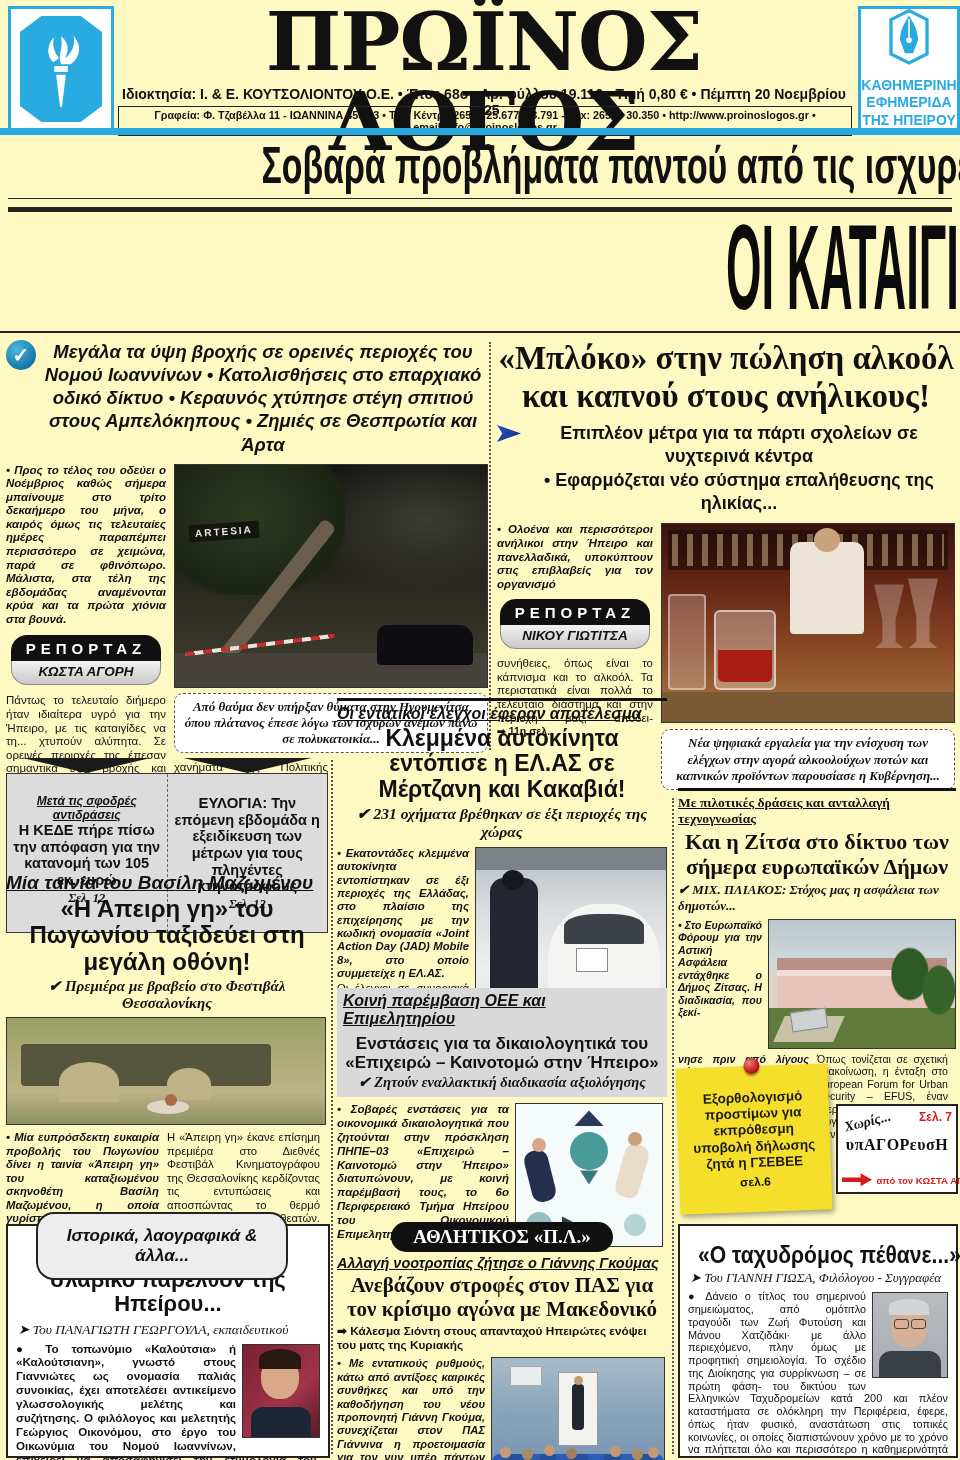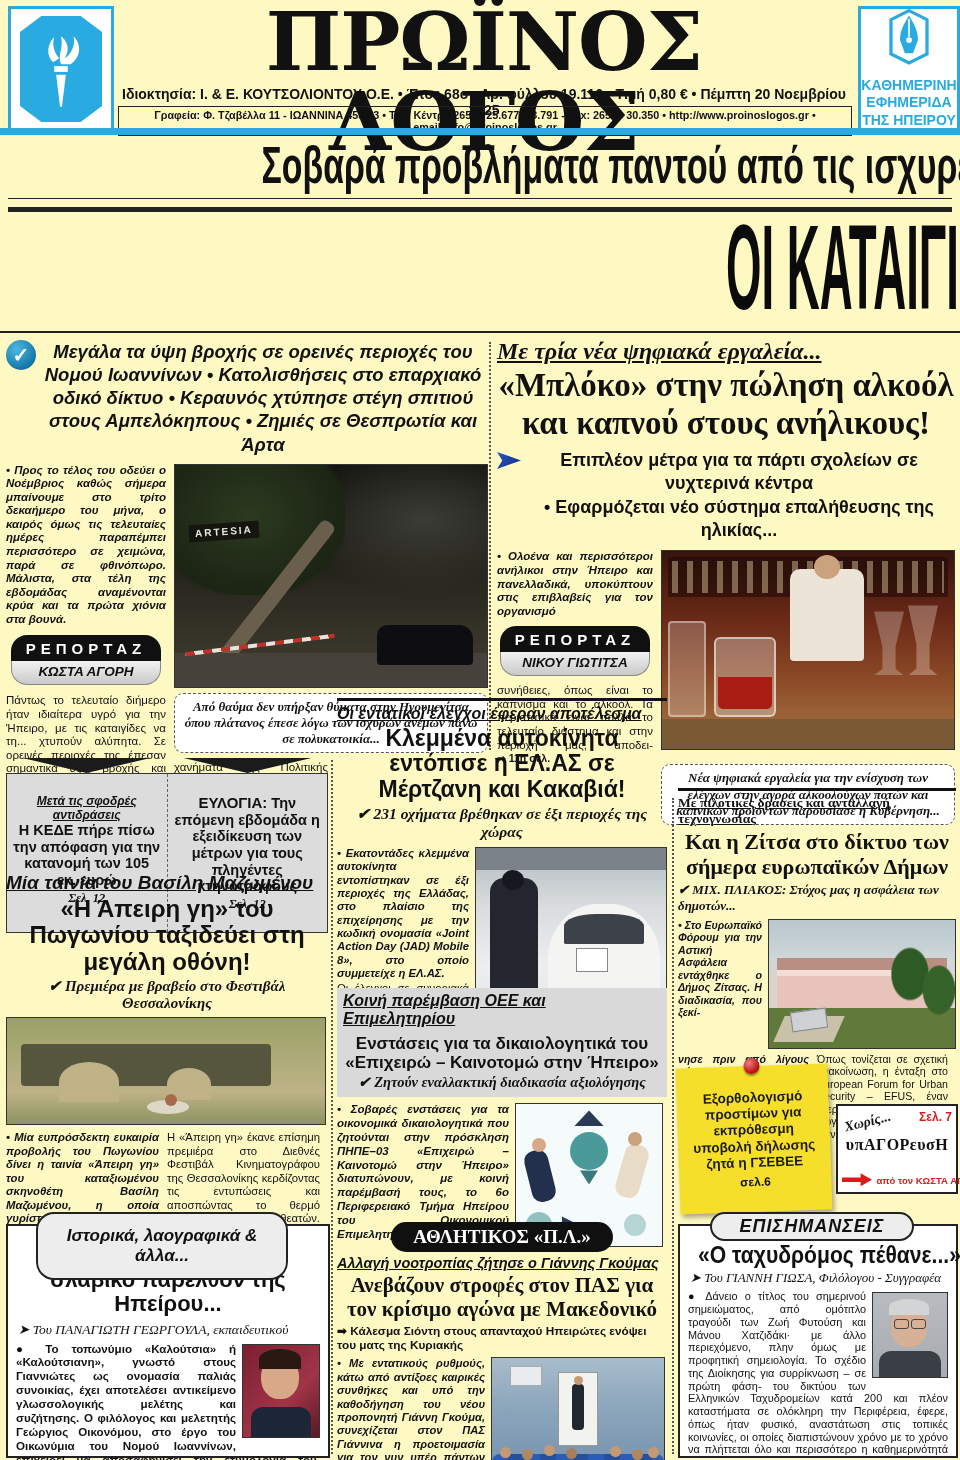--- a/index.html
+++ b/index.html
@@ -147,21 +147,20 @@
           <span>χανήματα της Πολιτικής Προστασίας να παρεμβαίνουν κάνοντας καθαρισμούς. Αντίστοιχα προβλήματα καταγρά-</span>
           <span class="jump">➡ 11η σελ.</span>
         </div>
       </div>
     </div>
   </div>
 
   <div class="abs sep" style="left:489px;top:342px;height:408px;"></div>
 
   <div class="abs" style="left:497px;top:338px;width:458px;">
-    <div class="kick serif" style="font-size:24px;">Με τρία νέα ψηφιακά εργαλεία...</div>
     <div class="hl-serif" style="font-size:33px;margin-top:2px;">«Μπλόκο» στην πώληση αλκοόλ και καπνού στους ανήλικους!</div>
     <div style="display:flex;gap:8px;margin-top:6px;align-items:flex-start;">
       <div class="flag"></div>
       <div class="bi" style="font-size:18px;font-style:normal;line-height:1.3;text-align:center;width:420px;">
         <div>Επιπλέον μέτρα για τα πάρτι σχολείων σε νυχτερινά κέντρα</div>
         <div>• Εφαρμόζεται νέο σύστημα επαλήθευσης της ηλικίας...</div>
       </div>
     </div>
     <div style="display:flex;margin-top:8px;">
       <div style="width:156px;flex:0 0 156px;">
@@ -181,21 +180,21 @@
           <div class="ph-el" style="left:10px;top:10px;right:10px;height:32px;background:repeating-linear-gradient(90deg,rgba(225,205,160,.45) 0 6px,transparent 6px 15px);"></div>
           <div class="ph-el" style="left:128px;top:18px;width:74px;height:92px;background:#ece4d6;border-radius:10px 10px 4px 4px;"></div>
           <div class="ph-el" style="left:152px;top:4px;width:26px;height:24px;background:#caa27e;border-radius:50%;"></div>
           <div class="ph-el" style="left:52px;top:86px;width:58px;height:76px;background:rgba(255,255,255,.3);border:2px solid rgba(255,255,255,.55);border-radius:6px;"></div>
           <div class="ph-el" style="left:56px;top:126px;width:54px;height:32px;background:#a81d14;border-radius:0 0 5px 5px;"></div>
           <div class="ph-el" style="left:6px;top:70px;width:34px;height:92px;background:rgba(255,255,255,.22);border:2px solid rgba(255,255,255,.4);border-radius:4px;"></div>
           <div class="ph-el" style="left:212px;top:60px;width:30px;height:64px;background:rgba(255,255,255,.25);clip-path:polygon(0 0,100% 0,72% 55%,72% 90%,100% 100%,0 100%,28% 90%,28% 55%);"></div>
           <div class="ph-el" style="left:246px;top:54px;width:30px;height:70px;background:rgba(255,240,230,.3);clip-path:polygon(0 0,100% 0,72% 55%,72% 90%,100% 100%,0 100%,28% 90%,28% 55%);"></div>
           <div class="ph-el" style="left:0;bottom:0;width:292px;height:30px;background:#7a5a34;"></div>
         </div>
-        <div class="cap" style="margin-top:14px;">Νέα ψηφιακά εργαλεία για την ενίσχυση των ελέγχων στην αγορά αλκοολούχων ποτών και καπνικών προϊόντων παρουσίασε η Κυβέρνηση...</div>
+        <div class="cap" style="margin-top:6px;">Νέα ψηφιακά εργαλεία για την ενίσχυση των ελέγχων στην αγορά αλκοολούχων ποτών και καπνικών προϊόντων παρουσίασε η Κυβέρνηση...</div>
       </div>
     </div>
   </div>
 
   <div class="abs" style="left:337px;top:698px;width:330px;border-top:3px solid #111;padding-top:4px;">
     <div class="kick" style="font-size:16px;">Οι εντατικοί έλεγχοι έφεραν αποτέλεσμα</div>
     <div class="hl-sans" style="font-size:23px;margin-top:3px;">Κλεμμένα αυτοκίνητα εντόπισε η ΕΛ.ΑΣ σε Μέρτζανη και Κακαβιά!</div>
     <div class="sub-serif" style="font-size:15.5px;margin-top:3px;">✔ 231 οχήματα βρέθηκαν σε έξι περιοχές της χώρας</div>
     <div style="display:flex;margin-top:6px;">
       <div style="width:132px;flex:0 0 132px;">
@@ -363,21 +362,20 @@
         <div class="ph-el" style="left:82px;top:18px;width:9px;height:9px;background:#c49a74;border-radius:50%;"></div>
         <div class="ph-el" style="left:0;bottom:0;width:172px;height:38px;background:repeating-linear-gradient(90deg,#2b5cb8 0 16px,#24509e 16px 32px);border-radius:8px 8px 0 0;"></div>
         <div class="ph-el" style="left:8px;bottom:34px;width:11px;height:11px;border-radius:50%;background:#c49a74;
              box-shadow:22px 2px 0 #b08860,44px -2px 0 #c49a74,66px 1px 0 #a87f5c,110px -1px 0 #c49a74,132px 2px 0 #b08860,148px 0 0 #c49a74;"></div>
         <div class="ph-el" style="left:18px;top:8px;width:30px;height:18px;background:#e8ecef;border:1px solid #aaa;"></div>
       </div>
     </div>
   </div>
 
   <div class="abs boxed" style="left:678px;top:1224px;width:276px;height:230px;">
-    <div class="pill" style="position:absolute;left:30px;top:-14px;width:200px;font-size:18px;padding:2px 0;letter-spacing:1px;">ΕΠΙΣΗΜΑΝΣΕΙΣ</div>
     <div class="hl-sans" style="font-size:24px;margin-top:16px;">
       <span class="cx" style="transform:scaleX(.88);">«Ο ταχυδρόμος πέθανε...»</span>
     </div>
     <div class="serif" style="font-style:italic;font-size:13px;margin:2px 10px 0;">➤ Του ΓΙΑΝΝΗ ΓΙΩΣΑ, Φιλόλογου - Συγγραφέα</div>
     <div style="margin:4px 8px 0;font-size:10.9px;line-height:1.17;" class="just">
       <div class="photo" style="float:right;width:74px;height:84px;margin:2px 0 3px 6px;background:linear-gradient(180deg,#b8bcc0,#a8acb0);">
         <div class="ph-el" style="left:18px;top:12px;width:36px;height:42px;background:#d8b096;border-radius:48% 48% 44% 44%;"></div>
         <div class="ph-el" style="left:16px;top:6px;width:40px;height:16px;background:#d2d4d6;border-radius:50% 50% 0 0;"></div>
         <div class="ph-el" style="left:21px;top:26px;width:13px;height:8px;border:1.5px solid #444;border-radius:3px;"></div>
         <div class="ph-el" style="left:38px;top:26px;width:13px;height:8px;border:1.5px solid #444;border-radius:3px;"></div>

